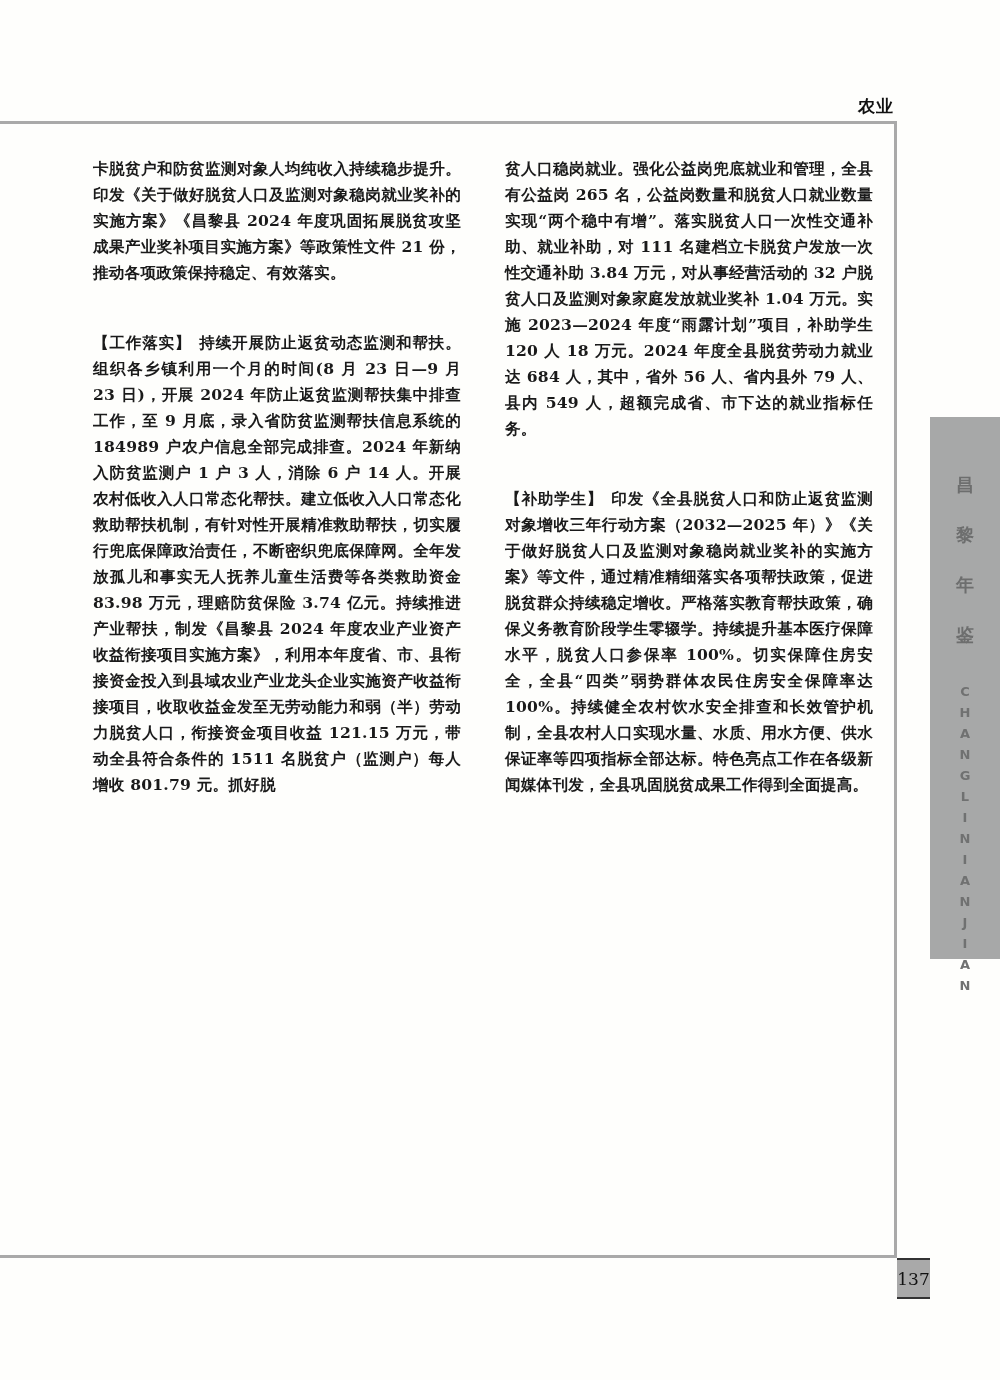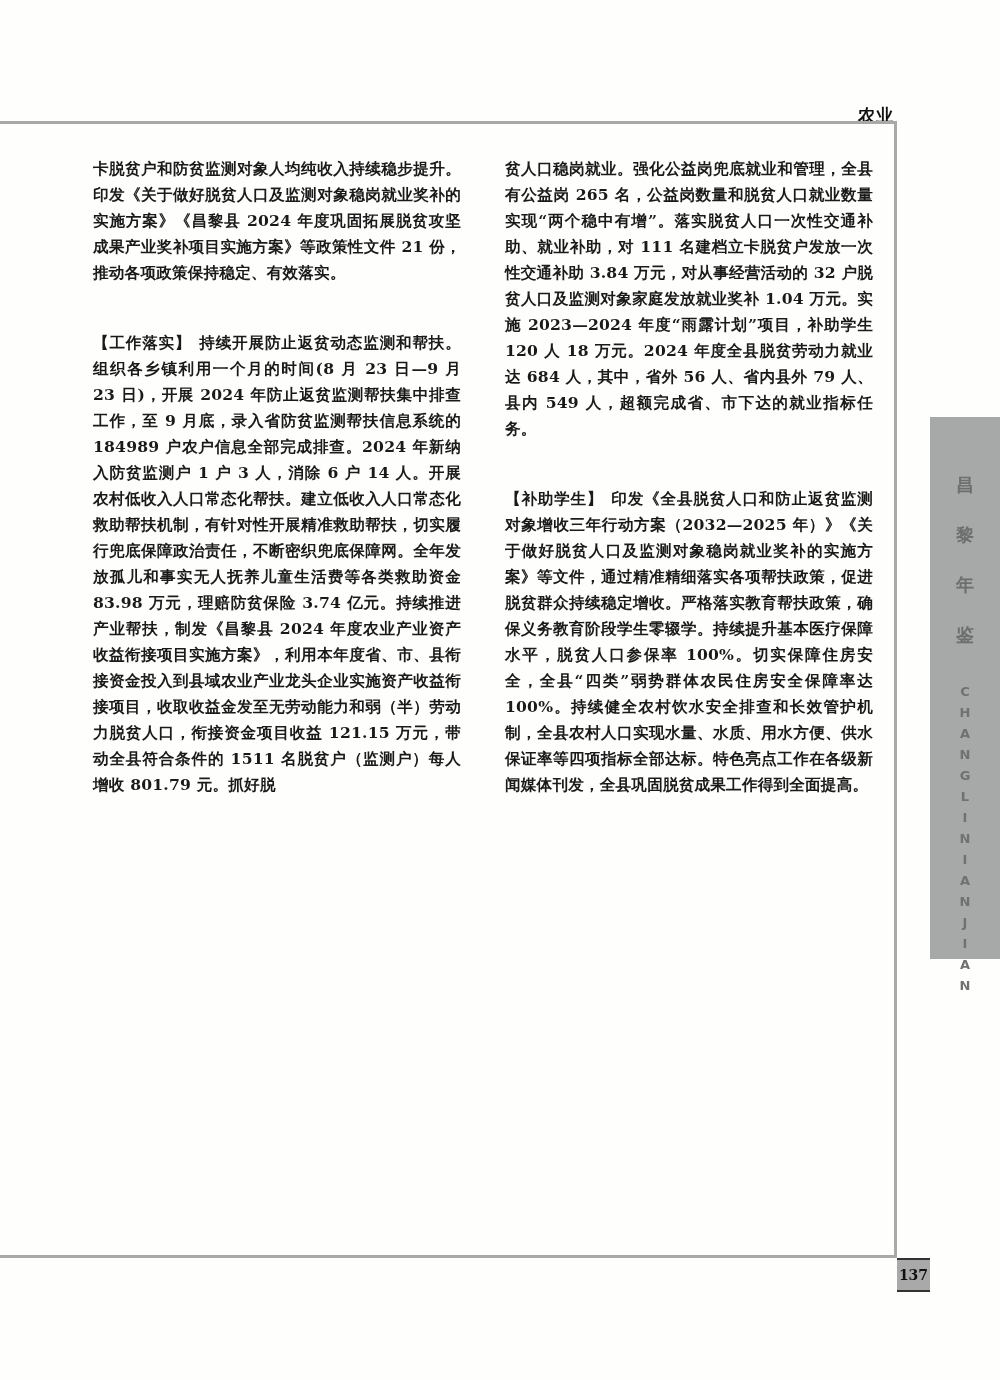--- a/index.html
+++ b/index.html
@@ -2,21 +2,21 @@
 <html><head>
 <meta charset="utf-8">
 <style>
   html, body { margin: 0; padding: 0; }
   body {
     width: 1000px; height: 1380px; position: relative; overflow: hidden;
     background: #fefefc; color: #1a1a1a;
     font-family: "DejaVu Serif", "Liberation Serif", serif;
   }
   .section-title {
-    position: absolute; top: 104px; left: 858px;
+    position: absolute; top: 95px; left: 858px;
     font-size: 17px; font-weight: bold; letter-spacing: 1px; color: #111;
   }
   .frame-top { position: absolute; left: 0; top: 121px; width: 897px; height: 3px; background: #a9a9a9; }
   .frame-right { position: absolute; left: 894px; top: 121px; width: 3px; height: 1137px; background: #a9a9a9; }
   .frame-bottom { position: absolute; left: 0; top: 1255px; width: 897px; height: 3px; background: #a9a9a9; }
 
   .col {
     position: absolute; top: 156px; width: 368px;
     font-size: 15.6px; line-height: 26px; font-weight: bold;
     text-align: justify; letter-spacing: 0.2px;
@@ -38,25 +38,25 @@
     color: #6d6e6e; font-weight: bold; font-size: 18px;
   }
   .side-cn span { display: block; height: 50px; }
   .side-en {
     margin-top: 8px; display: flex; flex-direction: column; align-items: center;
     color: #707171; font-family: "DejaVu Sans", sans-serif; font-weight: bold; font-size: 13px;
   }
   .side-en span { display: block; height: 21px; line-height: 21px; }
 
   .page-num {
-    position: absolute; left: 897px; top: 1258px; width: 33px; height: 34px;
+    position: absolute; left: 897px; top: 1258px; width: 33px; height: 41px;
     background: #a9a9a9; border-top: 2px solid #333; border-bottom: 2px solid #333;
     box-sizing: border-box;
     display: flex; align-items: center; justify-content: center;
-    font-size: 14px; font-weight: bold; color: #111;
+    font-size: 17px; font-weight: normal; color: #111;
   }
 </style>
 </head>
 <body>
 
 <div class="section-title">农业</div>
 
 <div class="frame-top"></div>
 <div class="frame-right"></div>
 <div class="frame-bottom"></div>

